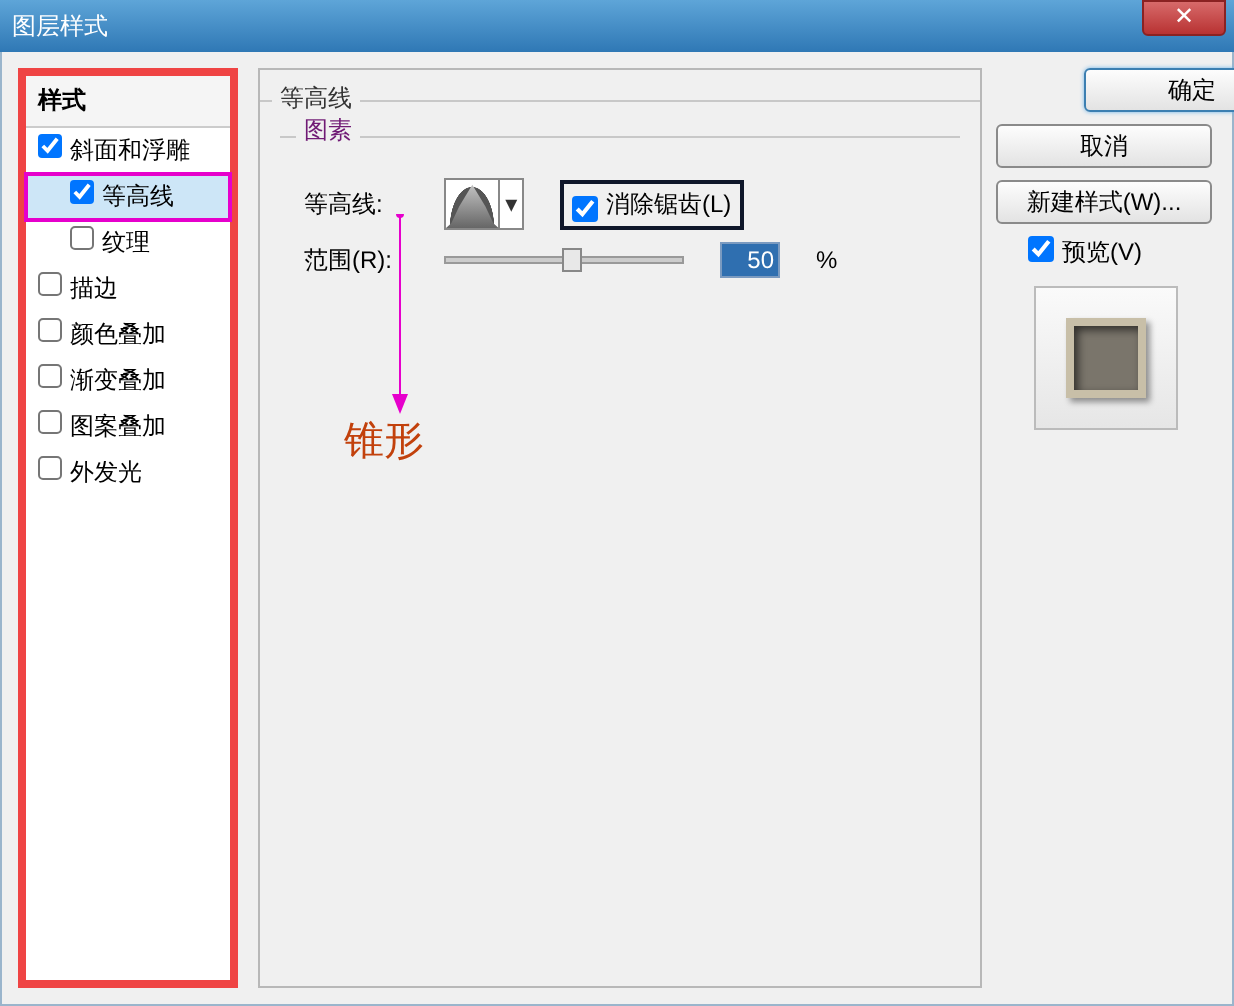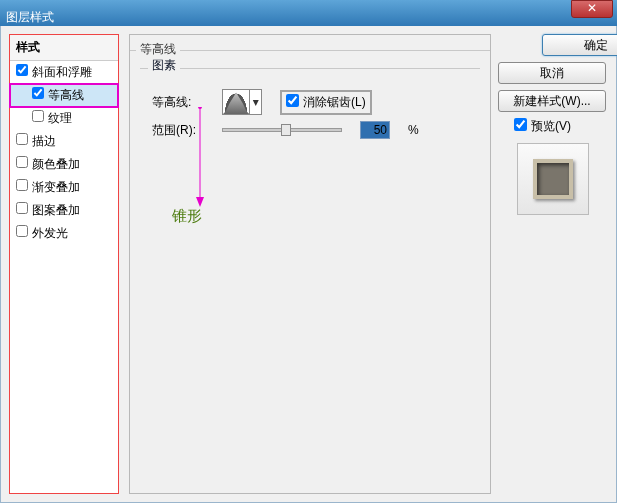--- a/index.html
+++ b/index.html
@@ -1,45 +1,45 @@
 <!DOCTYPE html>
 <html><head>
 <meta charset="utf-8">
 <style>
 * { box-sizing: border-box; margin: 0; padding: 0; font-family: "Microsoft YaHei", SimSun, sans-serif; font-size: 12px; }
 body { background: #e6e6e6; width: 617px; height: 503px; overflow: hidden; }
-.titlebar { height: 26px; background: linear-gradient(#5ea5d8,#2f78b5); color: #fff; display: flex; align-items: flex-end; padding: 0 6px; position: relative; }
+.titlebar { height: 26px; background: linear-gradient(#5ea5d8,#2f78b5); color: #fff; display: flex; align-items: center; padding: 0 6px; position: relative; }
 .titlebar .title { flex: 1; }
 .close-btn { width: 42px; height: 18px; background: linear-gradient(#d76a6a,#b83232); border: 1px solid #8a2222; border-radius: 0 0 3px 3px; color: #fff; text-align: center; line-height: 14px; position: absolute; right: 4px; top: 0; cursor: pointer; }
 .body { position: absolute; top: 26px; left: 0; right: 0; bottom: 0; background: #f0f0f0; border: 1px solid #9ab5cc; border-top: none; }
-.left { position: absolute; left: 8px; top: 8px; width: 110px; bottom: 8px; border: 1px solid #ef4444; background: #fff; }
+.left { position: absolute; left: 8px; top: 8px; width: 110px; bottom: 8px; border: 4px solid #ef4444; background: #fff; }
 .left-header { background: #f5f5f5; border-bottom: 1px solid #ccc; padding: 4px 6px; font-weight: bold; }
 .blend-row { padding: 4px 6px; background: #fff; }
 .style-row { padding: 3px 6px; display: flex; align-items: flex-start; gap: 4px; cursor: default; }
 .style-row input[type=checkbox]{ width: 12px; height: 12px; }
 .style-row.selected { background: #cde6f7; }
 .style-row.magenta { outline: 2px solid #e600cc; outline-offset: -1px; }
 .style-row.indent { padding-left: 22px; }
 .center { position: absolute; left: 128px; top: 8px; right: 125px; bottom: 8px; border: 1px solid #b8b8b8; background: #f0f0f0; }
 .group-title { color: #333; margin-left: 6px; position: relative; top: 6px; background: #f0f0f0; padding: 0 4px; display: inline-block; }
-.inner-group-title { margin-left: 18px; position: relative; top: 6px; background: #f0f0f0; padding: 0 4px; display: inline-block; color: #0f172a; }
+.inner-group-title { margin-left: 18px; position: relative; top: 6px; background: #f0f0f0; padding: 0 4px; display: inline-block; color: #701a75; }
 .group-box { border: 1px solid #c8c8c8; margin-top: -2px; padding: 14px 12px 12px 12px; }
 .inner-box { border: 1px solid #c8c8c8; margin: 0 10px; padding: 14px 12px 12px 12px; }
 .row { display: flex; align-items: center; gap: 18px; margin: 6px 0; }
 .row label { width: 52px; text-align: left; }
 .contour-swatch { width: 40px; height: 26px; background: #fff; border: 1px solid #888; display: flex; }
 .contour-swatch .shape { width: 28px; height: 24px; background: radial-gradient(ellipse at 50% 100%, #555 0%, #555 60%, transparent 61%); border-right: 1px solid #888; }
 .contour-swatch .shape-inner{ width:100%; height:100%; background: linear-gradient(to top,#666,#ccc); clip-path: polygon(0% 100%,10% 90%,25% 55%,50% 10%,75% 55%,90% 90%,100% 100%); }
 .contour-swatch .dd { width: 11px; text-align: center; line-height: 24px; color: #333; }
-.magenta-box { border: 2px solid #a3a3a3; padding: 2px 4px; display: inline-flex; align-items: flex-start; gap: 4px; }
+.magenta-box { border: 2px solid #0f172a; padding: 2px 4px; display: inline-flex; align-items: flex-end; gap: 4px; }
 .slider { width: 120px; height: 4px; background: #ccc; border: 1px solid #999; position: relative; }
 .slider .thumb { position: absolute; width: 10px; height: 12px; background: #e8e8e8; border: 1px solid #888; top: -5px; left: 58px; }
 .num-input { width: 30px; height: 18px; border: 1px solid #7a9ac0; background: #fff; color: #000; text-align: right; padding: 0 2px; }
-.num-input.hl { background: #2f6fb0; color: #000000; }
-.annotation { position: absolute; color: #4d7c0f; font-size: 15px; }
+.num-input.hl { background: #2f6fb0; color: #ffffff; }
+.annotation { position: absolute; color: #c2410c; font-size: 20px; }
 .arrow-svg { position: absolute; }
 .right { position: absolute; right: 8px; top: 8px; width: 110px; }
 .btn { width: 108px; height: 22px; background: linear-gradient(#fdfdfd,#e3e3e3); border: 1px solid #8a8a8a; border-radius: 3px; margin-bottom: 6px; cursor: pointer; text-align: center; line-height: 20px; }
 .btn.default { border: 1px solid #3c7fb1; box-shadow: 0 0 2px #6db3e8; margin-left: 44px; }
 .preview-row { display: flex; align-items: flex-start; gap: 4px; margin: 4px 0 8px 16px; }
 .preview-box { width: 72px; height: 72px; background: linear-gradient(#fafafa,#e6e6e6); border: 1px solid #bbb; margin: 0 auto; display: flex; align-items: center; justify-content: center; }
 .preview-inner { width: 40px; height: 40px; background: #7a756b; border: 4px solid #c8bfa8; box-shadow: inset 2px 2px 4px rgba(0,0,0,.6), 2px 2px 3px rgba(0,0,0,.4); }
 </style>
 </head>
 <body>

